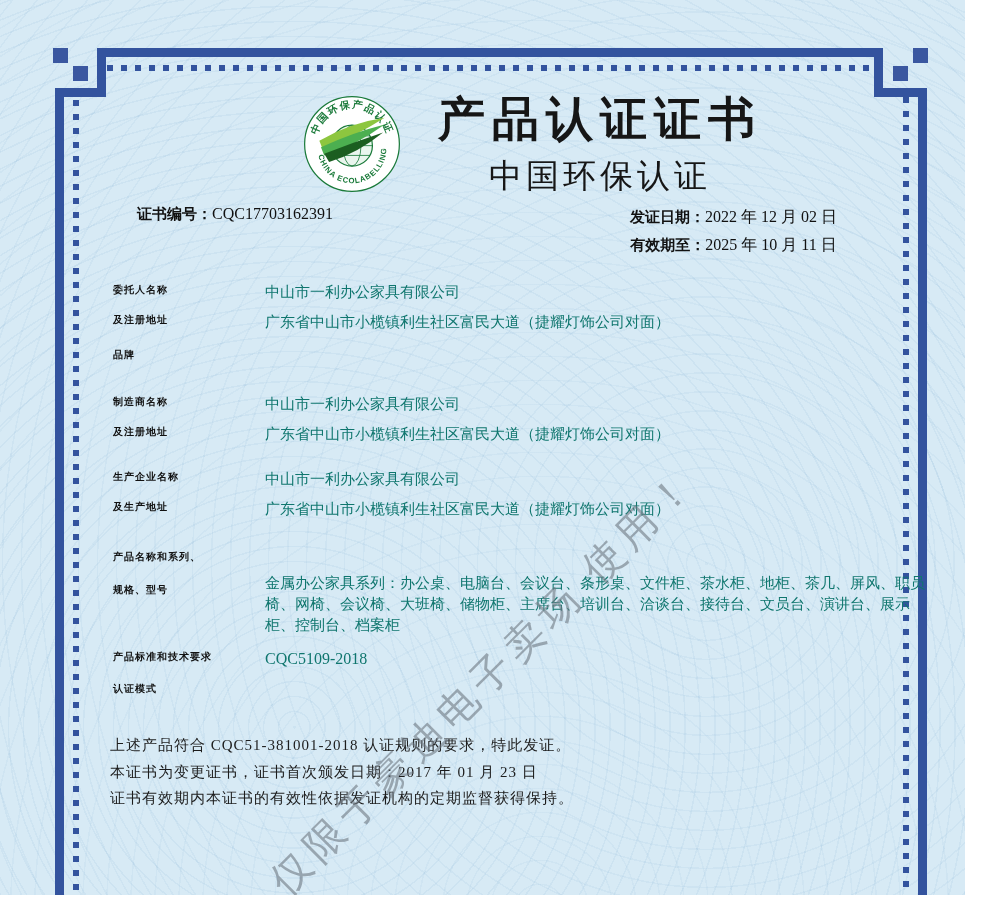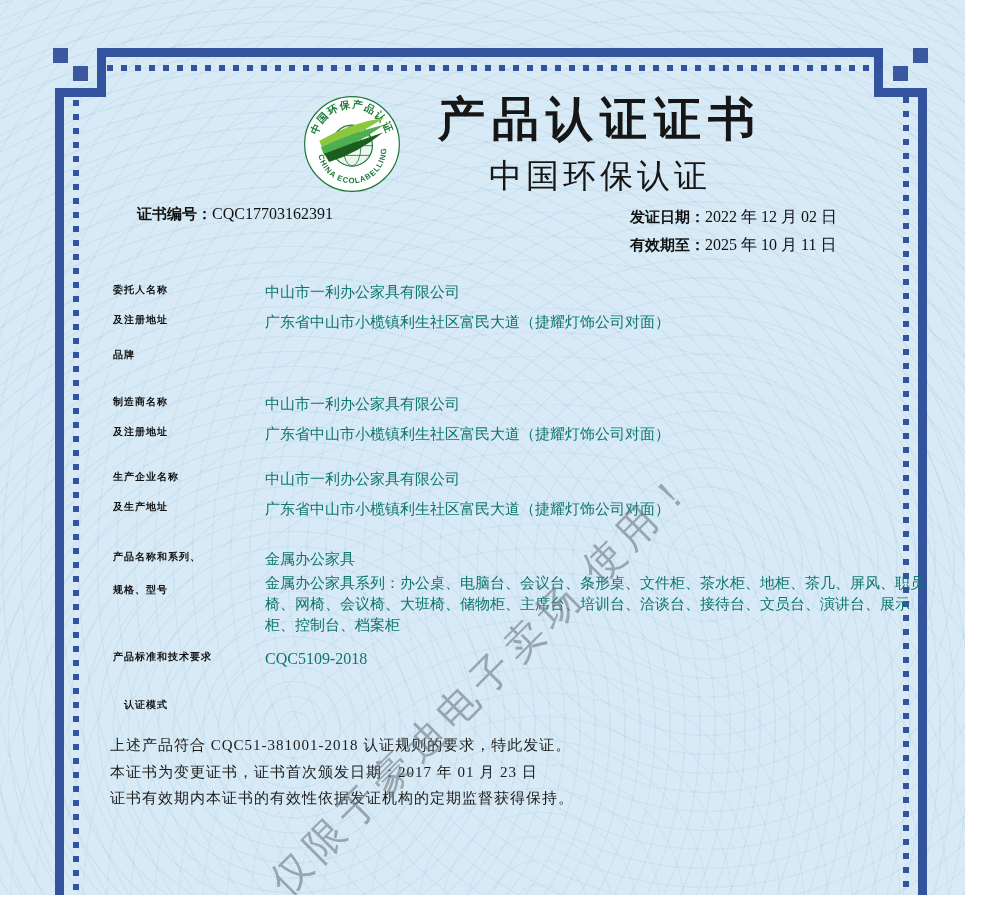--- a/index.html
+++ b/index.html
@@ -23,21 +23,21 @@
   .sq{position:absolute;width:15px;height:15px;background:#3a57a0;z-index:2;}
   .strip{position:absolute;background:#ffffff;z-index:7;}
   
   .content{position:absolute;inset:0;z-index:3;}
   .logo{position:absolute;left:303px;top:95px;width:98px;height:98px;}
   .titleblock{position:absolute;left:400px;top:95px;width:400px;text-align:center;color:#161616;}
   .title{font-size:47px;font-weight:bold;letter-spacing:7px;line-height:1.0;}
   .subtitle{font-size:33px;font-weight:500;letter-spacing:4px;margin-top:12px;}
   .certno{position:absolute;left:137px;top:205px;font-family:"Liberation Serif",serif;font-size:16px;color:#111;}
   .certno .lab{font-weight:bold;font-size:15px;}
-  .dates{position:absolute;left:630px;top:203px;font-family:"Liberation Serif",serif;font-size:16px;color:#111;line-height:28px;}
+  .dates{position:absolute;left:630px;top:203px;font-family:"Liberation Serif",serif;font-size:16px;color:#111;line-height:28px;text-align:center;}
   .dates .lab{font-weight:bold;font-size:15px;}
   .lbl{position:absolute;left:113px;font-size:10px;font-weight:bold;color:#111;letter-spacing:1px;}
   .val{position:absolute;left:265px;font-size:15px;color:#0f766e;width:668px;}
   .series{line-height:21px;}
   .foot{position:absolute;left:110px;width:720px;font-family:"Liberation Serif",serif;font-size:15px;color:#1c1c1c;letter-spacing:1px;}
 </style>
 </head>
 <body>
 
 <div class="canvas">
@@ -112,27 +112,26 @@
     <div class="val" style="top:395px;">中山市一利办公家具有限公司</div>
     <div class="val" style="top:425px;">广东省中山市小榄镇利生社区富民大道（捷耀灯饰公司对面）</div>
 
     <div class="lbl" style="top:470px;">生产企业名称</div>
     <div class="lbl" style="top:500px;">及生产地址</div>
     <div class="val" style="top:470px;">中山市一利办公家具有限公司</div>
     <div class="val" style="top:500px;">广东省中山市小榄镇利生社区富民大道（捷耀灯饰公司对面）</div>
 
     <div class="lbl" style="top:550px;">产品名称和系列、</div>
     <div class="lbl" style="top:583px;">规格、型号</div>
-    <div class="val" style="top:550px;">金属办公家具</div>
     <div class="val series" style="top:572px;">金属办公家具系列：办公桌、电脑台、会议台、条形桌、文件柜、茶水柜、地柜、茶几、屏风、职员椅、网椅、会议椅、大班椅、储物柜、主席台、培训台、洽谈台、接待台、文员台、演讲台、展示柜、控制台、档案柜</div>
 
     <div class="lbl" style="top:650px;">产品标准和技术要求</div>
     <div class="val" style="top:650px;font-family:'Liberation Serif',serif;font-size:16px;">CQC5109-2018</div>
 
-    <div class="lbl" style="top:698px;margin-left:11px;">认证模式</div>
+    <div class="lbl" style="top:682px;">认证模式</div>
 
     <div class="foot" style="top:736px;">上述产品符合 CQC51-381001-2018 认证规则的要求，特此发证。</div>
     <div class="foot" style="top:763px;">本证书为变更证书，证书首次颁发日期：2017 年 01 月 23 日</div>
     <div class="foot" style="top:789px;">证书有效期内本证书的有效性依据发证机构的定期监督获得保持。</div>
 
   </div>
 
   <div class="wm-diag">仅限于豪迪电子卖场 使用！</div>
 
   <div class="strip" style="left:965px;top:0;width:16px;height:909px;"></div>

